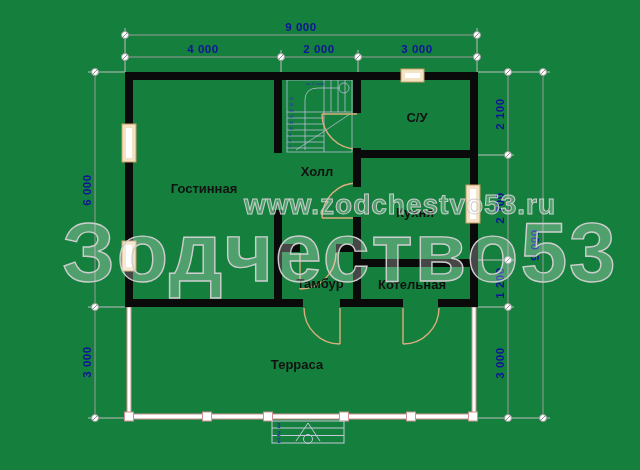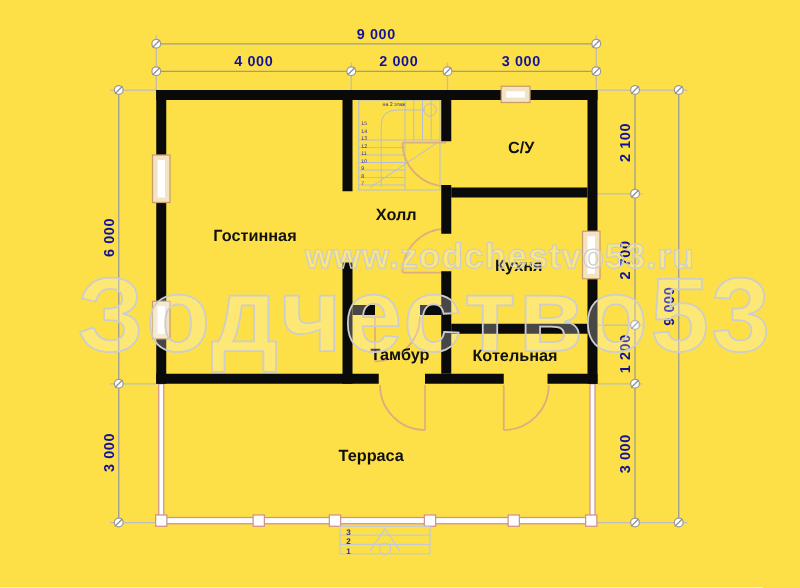--- a/index.html
+++ b/index.html
@@ -1,16 +1,16 @@
 <!DOCTYPE html>
 <html><head>
 <meta charset="utf-8">
 <style>
   html,body{margin:0;padding:0;background:#ffffff;}
-  #stage{position:relative;width:640px;height:470px;background:#fde047;overflow:hidden;
+  #stage{position:relative;width:640px;height:470px;background:#15803d;overflow:hidden;
          font-family:"Liberation Sans", sans-serif;}
   svg{display:block;}
   text{font-family:"Liberation Sans", sans-serif;}
   .dimtxt{fill:#10129b;font-size:11.5px;font-weight:bold;letter-spacing:.5px;}
   .roomtxt{fill:#111111;font-size:13px;font-weight:bold;}
   .tinytxt{fill:#2b2bb0;font-size:4.2px;}
   .stepnum{fill:#2b2bb0;font-size:6.5px;font-weight:bold;}
   .wm-url{fill:rgba(255,255,255,0.25);stroke:#cccccc;stroke-width:1;font-size:28px;font-weight:bold;letter-spacing:1px;}
   .wm-brand{fill:rgba(255,255,255,0.25);stroke:#cdcdcd;stroke-width:1.4;font-size:84px;font-weight:bold;letter-spacing:2px;}
 </style>

